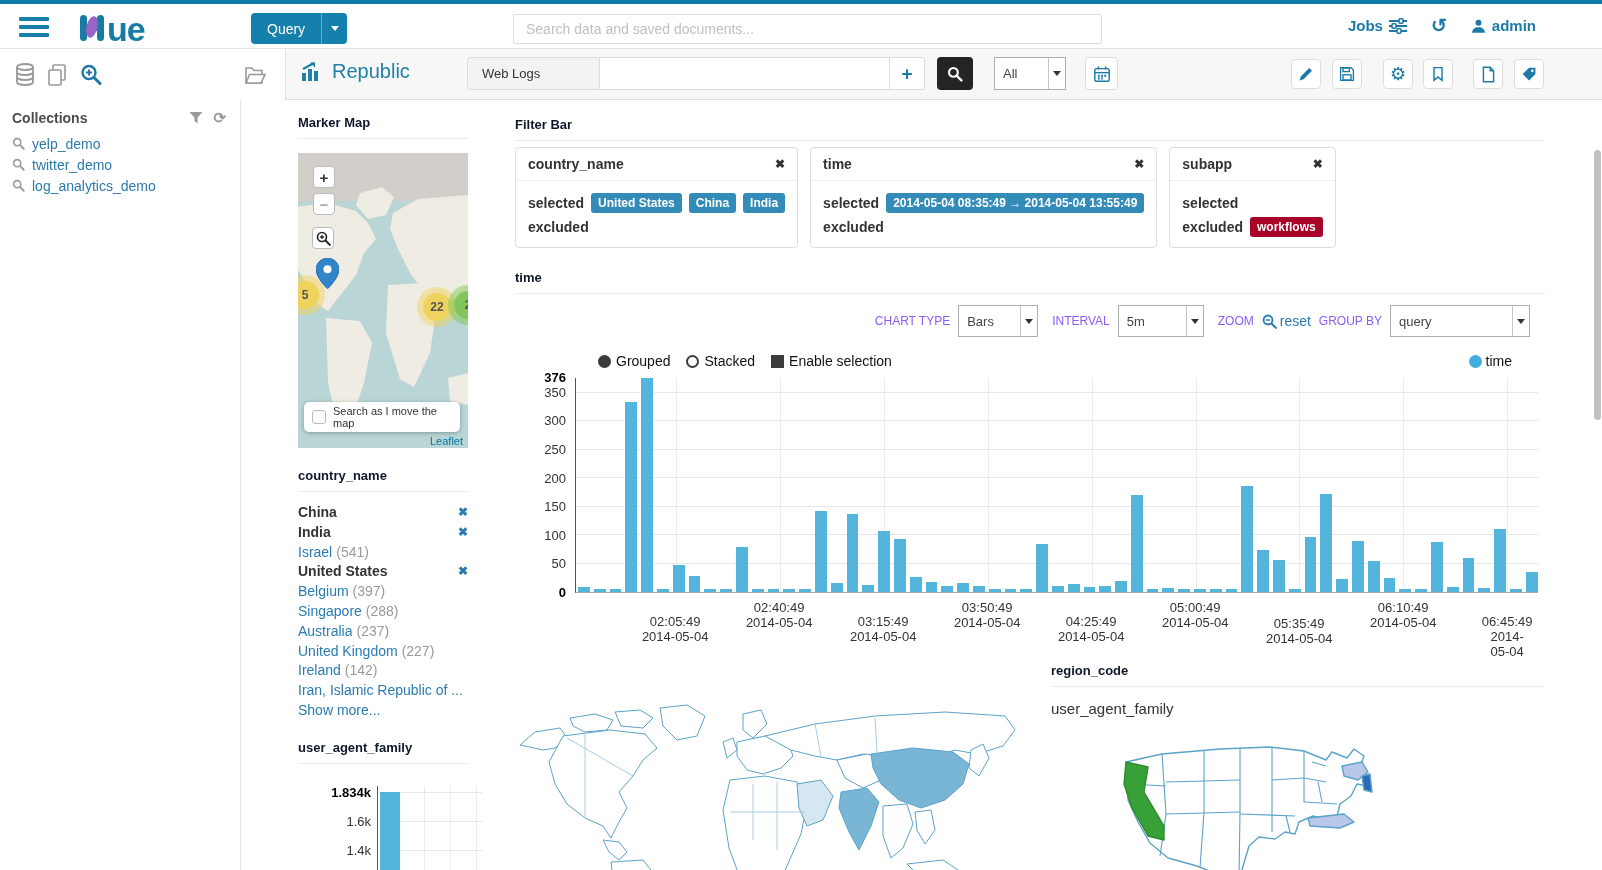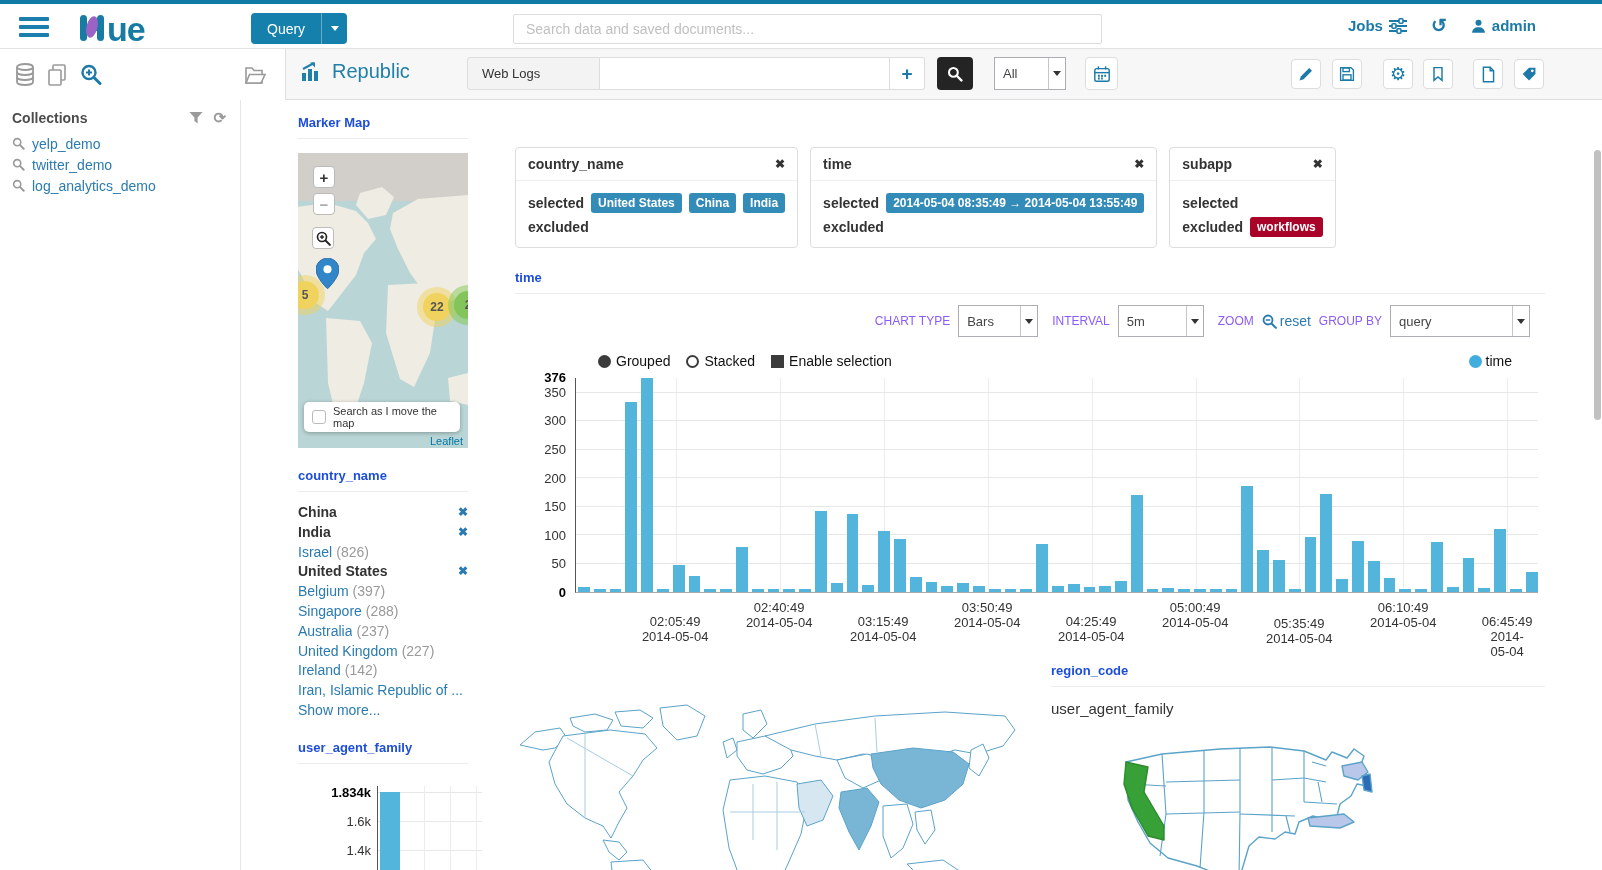--- a/index.html
+++ b/index.html
@@ -45,21 +45,21 @@
   
   .sidebar { position:absolute; left:0; top:100px; width:241px; height:770px; background:#fff; border-right:1px solid #e5e5e5; }
   .sb-title-row { position:absolute; left:12px; right:14px; top:10px; display:flex; align-items:center; }
   .sb-title { font-size:14px; font-weight:bold; color:#4c4c4c; flex:1; }
   .sb-tools { display:flex; gap:10px; color:#9a9a9a; font-size:15px; }
   .sb-list { position:absolute; left:12px; top:33px; right:8px; }
   .sb-item { display:flex; align-items:center; gap:7px; height:21px; color:#2b7bb0; font-size:14px; cursor:pointer; }
   .sb-item svg { color:#9a9a9a; flex:none; }
 
   
-  .hdr { position:absolute; font-size:13px; font-weight:bold; color:#1d4ed8; border-bottom:1px solid #ececec; padding-bottom:8px; }
+  .hdr { position:absolute; font-size:13px; font-weight:bold; color:#0f172a; border-bottom:1px solid #ececec; padding-bottom:8px; }
 
   
   .mapbox { position:absolute; left:298px; top:153px; width:170px; height:295px; overflow:hidden; background:#b9d5d5; }
   .map-btn { position:absolute; width:22px; height:22px; background:#fff; border:1px solid #bbb; border-radius:4px; display:flex; align-items:center; justify-content:center; font-weight:bold; color:#333; cursor:pointer; font-size:15px; }
   .cluster { position:absolute; border-radius:50%; display:flex; align-items:center; justify-content:center; }
   .cluster .inner { border-radius:50%; display:flex; align-items:center; justify-content:center; font-size:12px; font-weight:bold; color:#555; }
   .clu-yellow { background:rgba(240,212,95,.5); } .clu-yellow .inner { background:#f0d25f; }
   .clu-green  { background:rgba(130,200,80,.5); } .clu-green .inner { background:#84c55b; }
   .map-check { position:absolute; left:6px; right:8px; bottom:16px; height:30px; background:#fff; border-radius:5px; box-shadow:0 1px 4px rgba(0,0,0,.3); display:flex; align-items:center; gap:7px; padding:0 8px; font-size:11px; color:#333; }
   .map-check .cb { width:14px; height:14px; border:1px solid #bbb; border-radius:3px; background:#fff; flex:none; }
@@ -382,21 +382,21 @@
       <div class="facet-row sel">
         <span class="lbl">China</span>
         <span class="rm">✖</span>
       </div>
       <div class="facet-row sel">
         <span class="lbl">India</span>
         <span class="rm">✖</span>
       </div>
       <div class="facet-row">
         <span class="lbl">Israel</span>
-        <span class="cnt">(826)</span>
+        <span class="cnt">(541)</span>
       </div>
       <div class="facet-row sel">
         <span class="lbl">United States</span>
         <span class="rm">✖</span>
       </div>
       <div class="facet-row">
         <span class="lbl">Belgium</span>
         <span class="cnt">(397)</span>
       </div>
       <div class="facet-row">
@@ -434,20 +434,21 @@
       <div class="grid-h" style="top:6px"></div>
         <div class="grid-h" style="top:35px"></div>
         <div class="grid-h" style="top:64px"></div>
       <div class="grid-v" style="left:46px"></div>
         <div class="grid-v" style="left:72px"></div>
         <div class="grid-v" style="left:98px"></div>
       <div class="uaf-bar" style="top:6px"></div>
     </div>
   </div>
 
+  <div class="hdr" style="left:515px; top:117px; width:1030px">Filter Bar</div>
   <div class="filter-cards" id="filter-cards">
       <div class="fcard">
         <div class="fcard-title">
           <span>country_name</span>
           <span class="x">✖</span>
         </div>
         <div class="fcard-body">
           <div class="frow">
             <b>selected</b>
             <span class="badge blue">United States</span>

